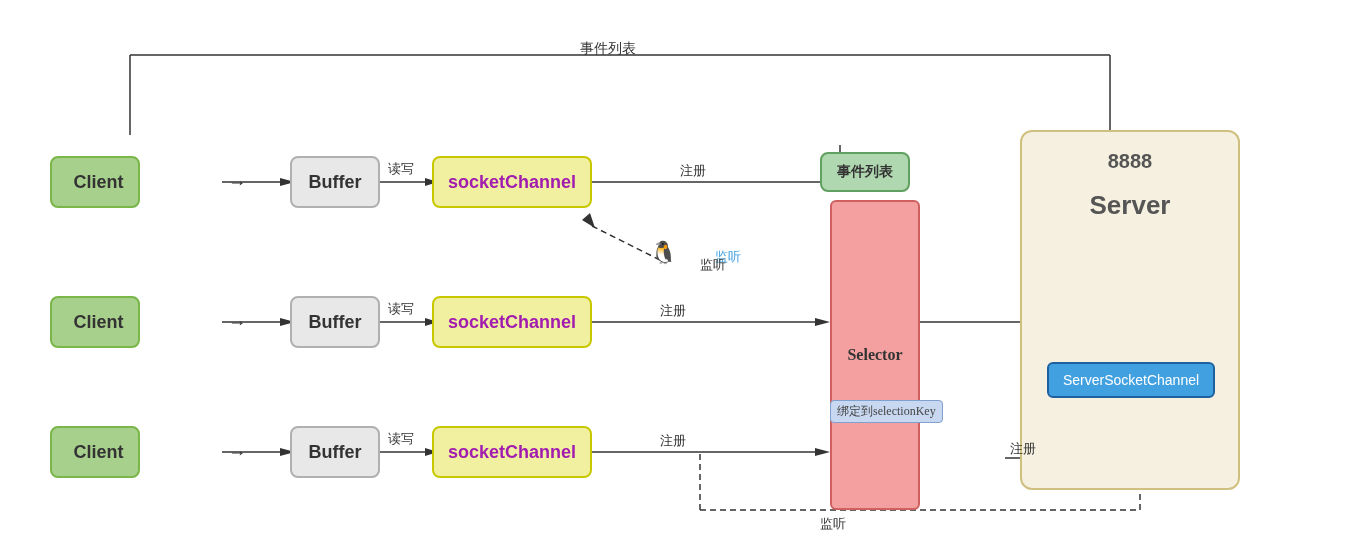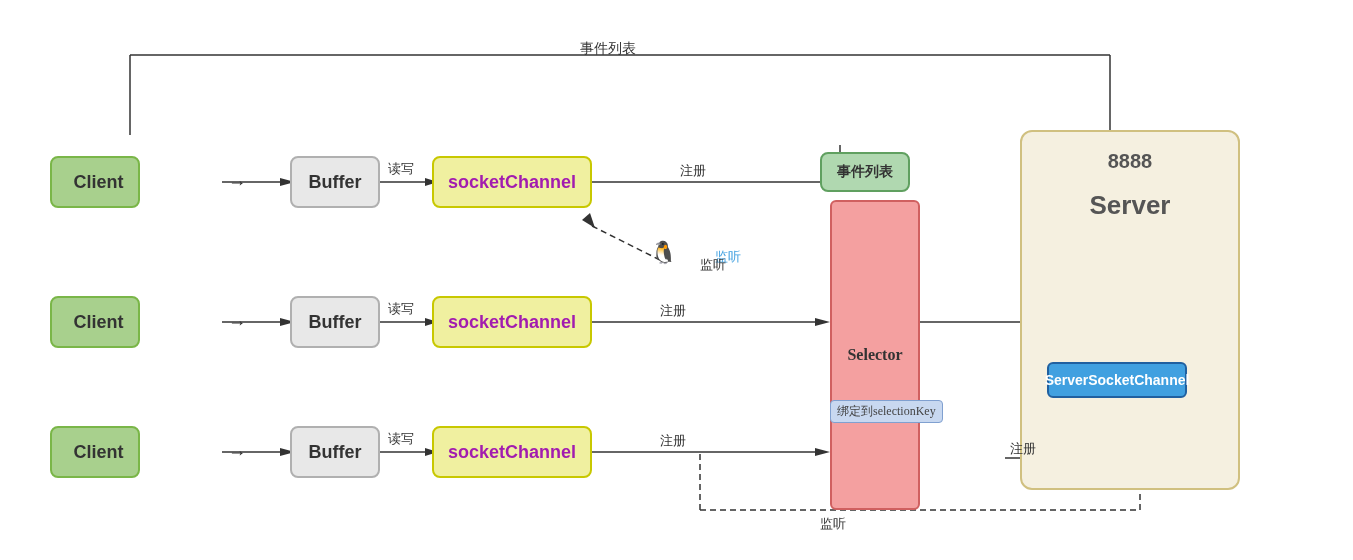--- a/index.html
+++ b/index.html
@@ -99,23 +99,23 @@
     }
     .server-socket-box {
       position: absolute;
       background: #40a0e0;
       border: 2px solid #2060a0;
       border-radius: 6px;
       display: flex;
       align-items: center;
       justify-content: center;
       font-size: 14px;
-      font-weight: bold;
+      font-weight: normal;
       color: #fff;
-      width: 140px;
+      width: 168px;
       height: 36px;
     }
     .label-text {
       position: absolute;
       font-size: 13px;
       color: #333;
       white-space: nowrap;
     }
     svg.arrows {
       position: absolute;

